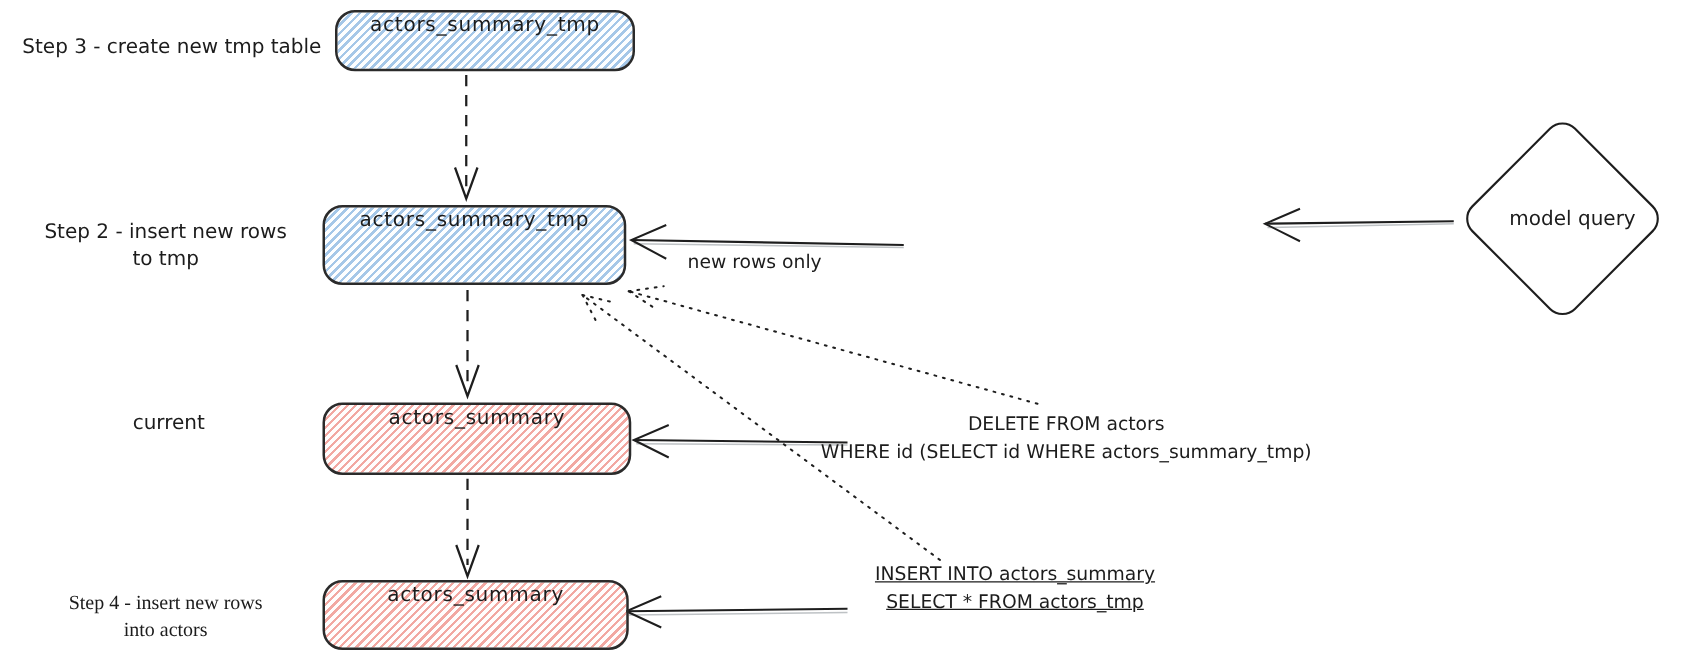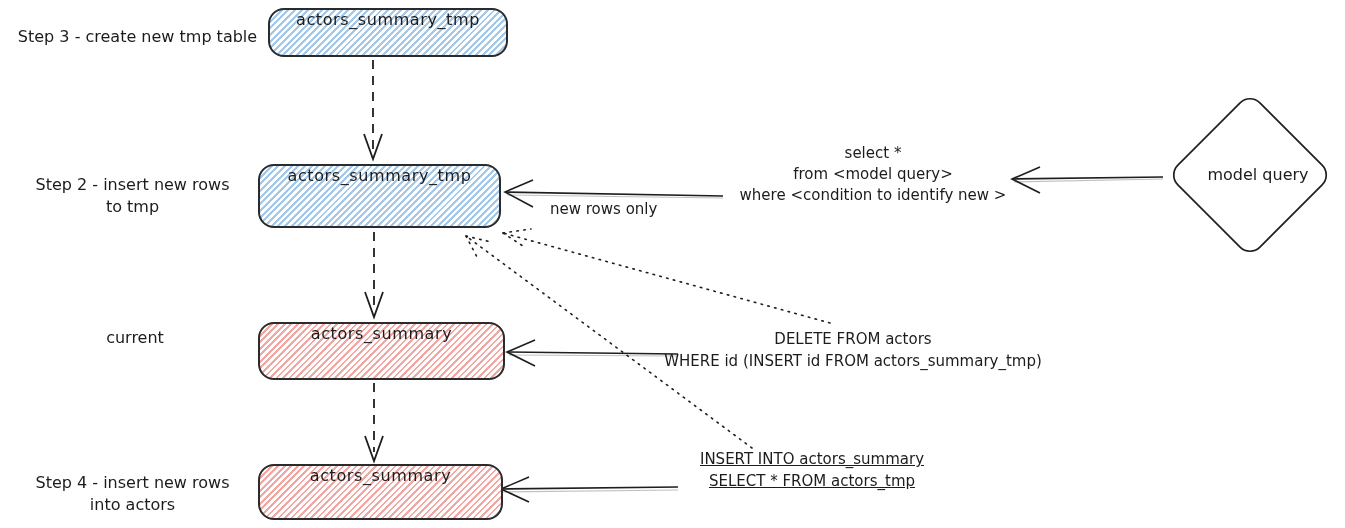--- a/index.html
+++ b/index.html
@@ -91,49 +91,44 @@
   <div class="step-label" style="left:5px;top:26px;width:265px;">
     <div>Step 3 - create new tmp table</div>
   </div>
   <div class="step-label" style="left:5px;top:174px;width:255px;">
     <div>Step 2 - insert new rows</div>
     <div>to tmp</div>
   </div>
   <div class="step-label" style="left:5px;top:327px;width:260px;">
     <div>current</div>
   </div>
-  <div class="step-label" style="left:5px;top:472px;width:255px;">
+  <div class="step-label" style="left:5px;top:472px;width:255px;font-family:Liberation Serif, serif;">
     <div>Step 4 - insert new rows</div>
     <div>into actors</div>
   </div>
 
   <div class="node-box blue-hatch" style="left:268px;top:8px;width:240px;height:49px;">
     <span>actors_summary_tmp</span>
   </div>
   <div class="node-box blue-hatch" style="left:258px;top:164px;width:243px;height:64px;">
     <span>actors_summary_tmp</span>
   </div>
   <div class="node-box red-hatch" style="left:258px;top:322px;width:247px;height:58px;">
     <span>actors_summary</span>
   </div>
   <div class="node-box red-hatch" style="left:258px;top:464px;width:245px;height:56px;">
     <span>actors_summary</span>
   </div>
 
-  <div class="annot" style="left:708px;top:143px;width:330px;">
-    <div>select *</div>
-    <div>from &lt;model query&gt;</div>
-    <div>where &lt;condition to identify new &gt;</div>
-  </div>
 
   <div class="small-label" style="left:550px;top:200px;">new rows only</div>
 
   <div class="annot sql" style="left:603px;top:328px;width:500px;text-align:center;">
     <div>DELETE FROM actors</div>
-    <div>WHERE id (INSERT id FROM actors_summary_tmp)</div>
+    <div>WHERE id (SELECT id WHERE actors_summary_tmp)</div>
   </div>
 
   <div class="annot sql" style="left:652px;top:448px;width:320px;text-decoration:underline;">
     <div>INSERT INTO actors_summary</div>
     <div>SELECT * FROM actors_tmp</div>
   </div>
 
   <div class="diamond-label" style="left:1175px;top:165px;width:166px;">model query</div>
 
 </div>

